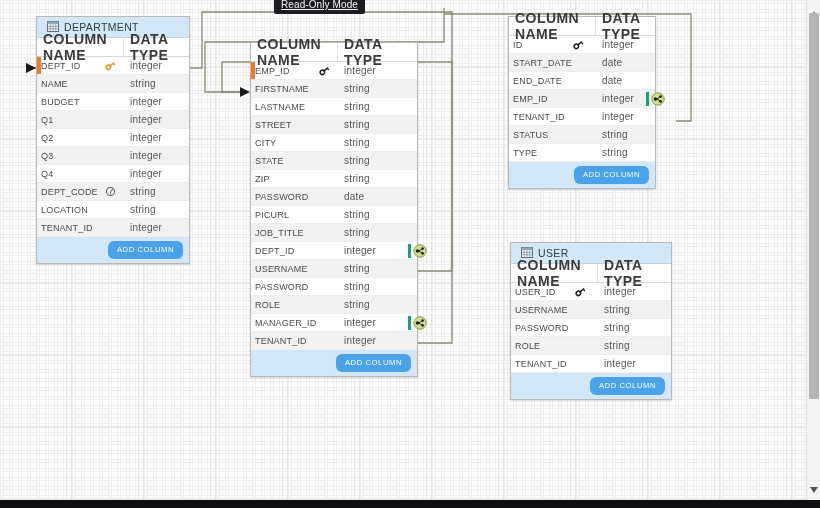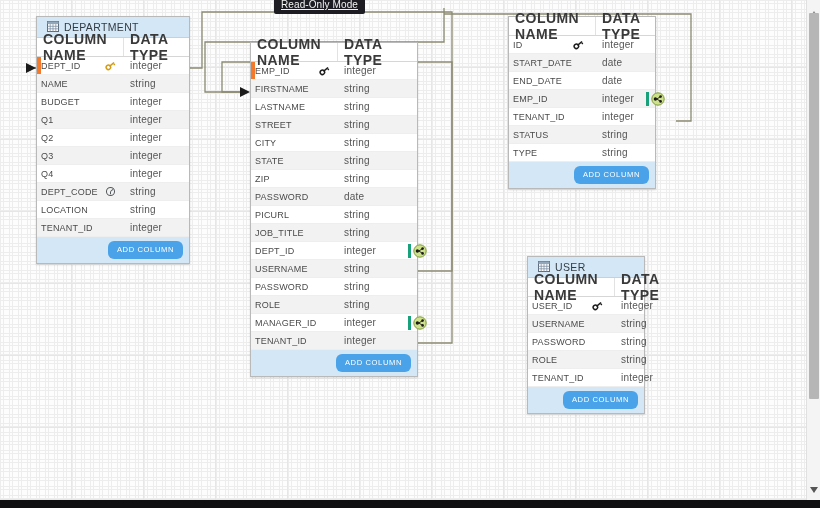--- a/index.html
+++ b/index.html
@@ -499,21 +499,21 @@
     <div class="row">
       <div class="cname">TYPE</div>
       <div class="ctype">string</div>
     </div>
 
     <div class="ent-foot">
       <button class="addcol-btn">ADD COLUMN</button>
     </div>
   </div>
 
-  <div class="entity" style="left:510px; top:256px; width:118px;margin-left:17px;">
+  <div class="entity" style="left:510px; top:242px; width:162px;">
     <div class="ent-title">
       <span class="tbl-icon">
         <svg width="12" height="11" viewBox="0 0 12 11">
           <rect x="0.5" y="0.5" width="11" height="10" fill="#ffffff" stroke="#5b6b7c"></rect>
           <rect x="0.5" y="0.5" width="11" height="2.6" fill="#93a7bb"></rect>
           <g stroke="#7d90a4" stroke-width="0.8">
             <line x1="0.5" y1="5.3" x2="11.5" y2="5.3"></line>
               <line x1="0.5" y1="7.8" x2="11.5" y2="7.8"></line>
             <line x1="3.2" y1="3.1" x2="3.2" y2="10.5"></line>
               <line x1="6" y1="3.1" x2="6" y2="10.5"></line>

